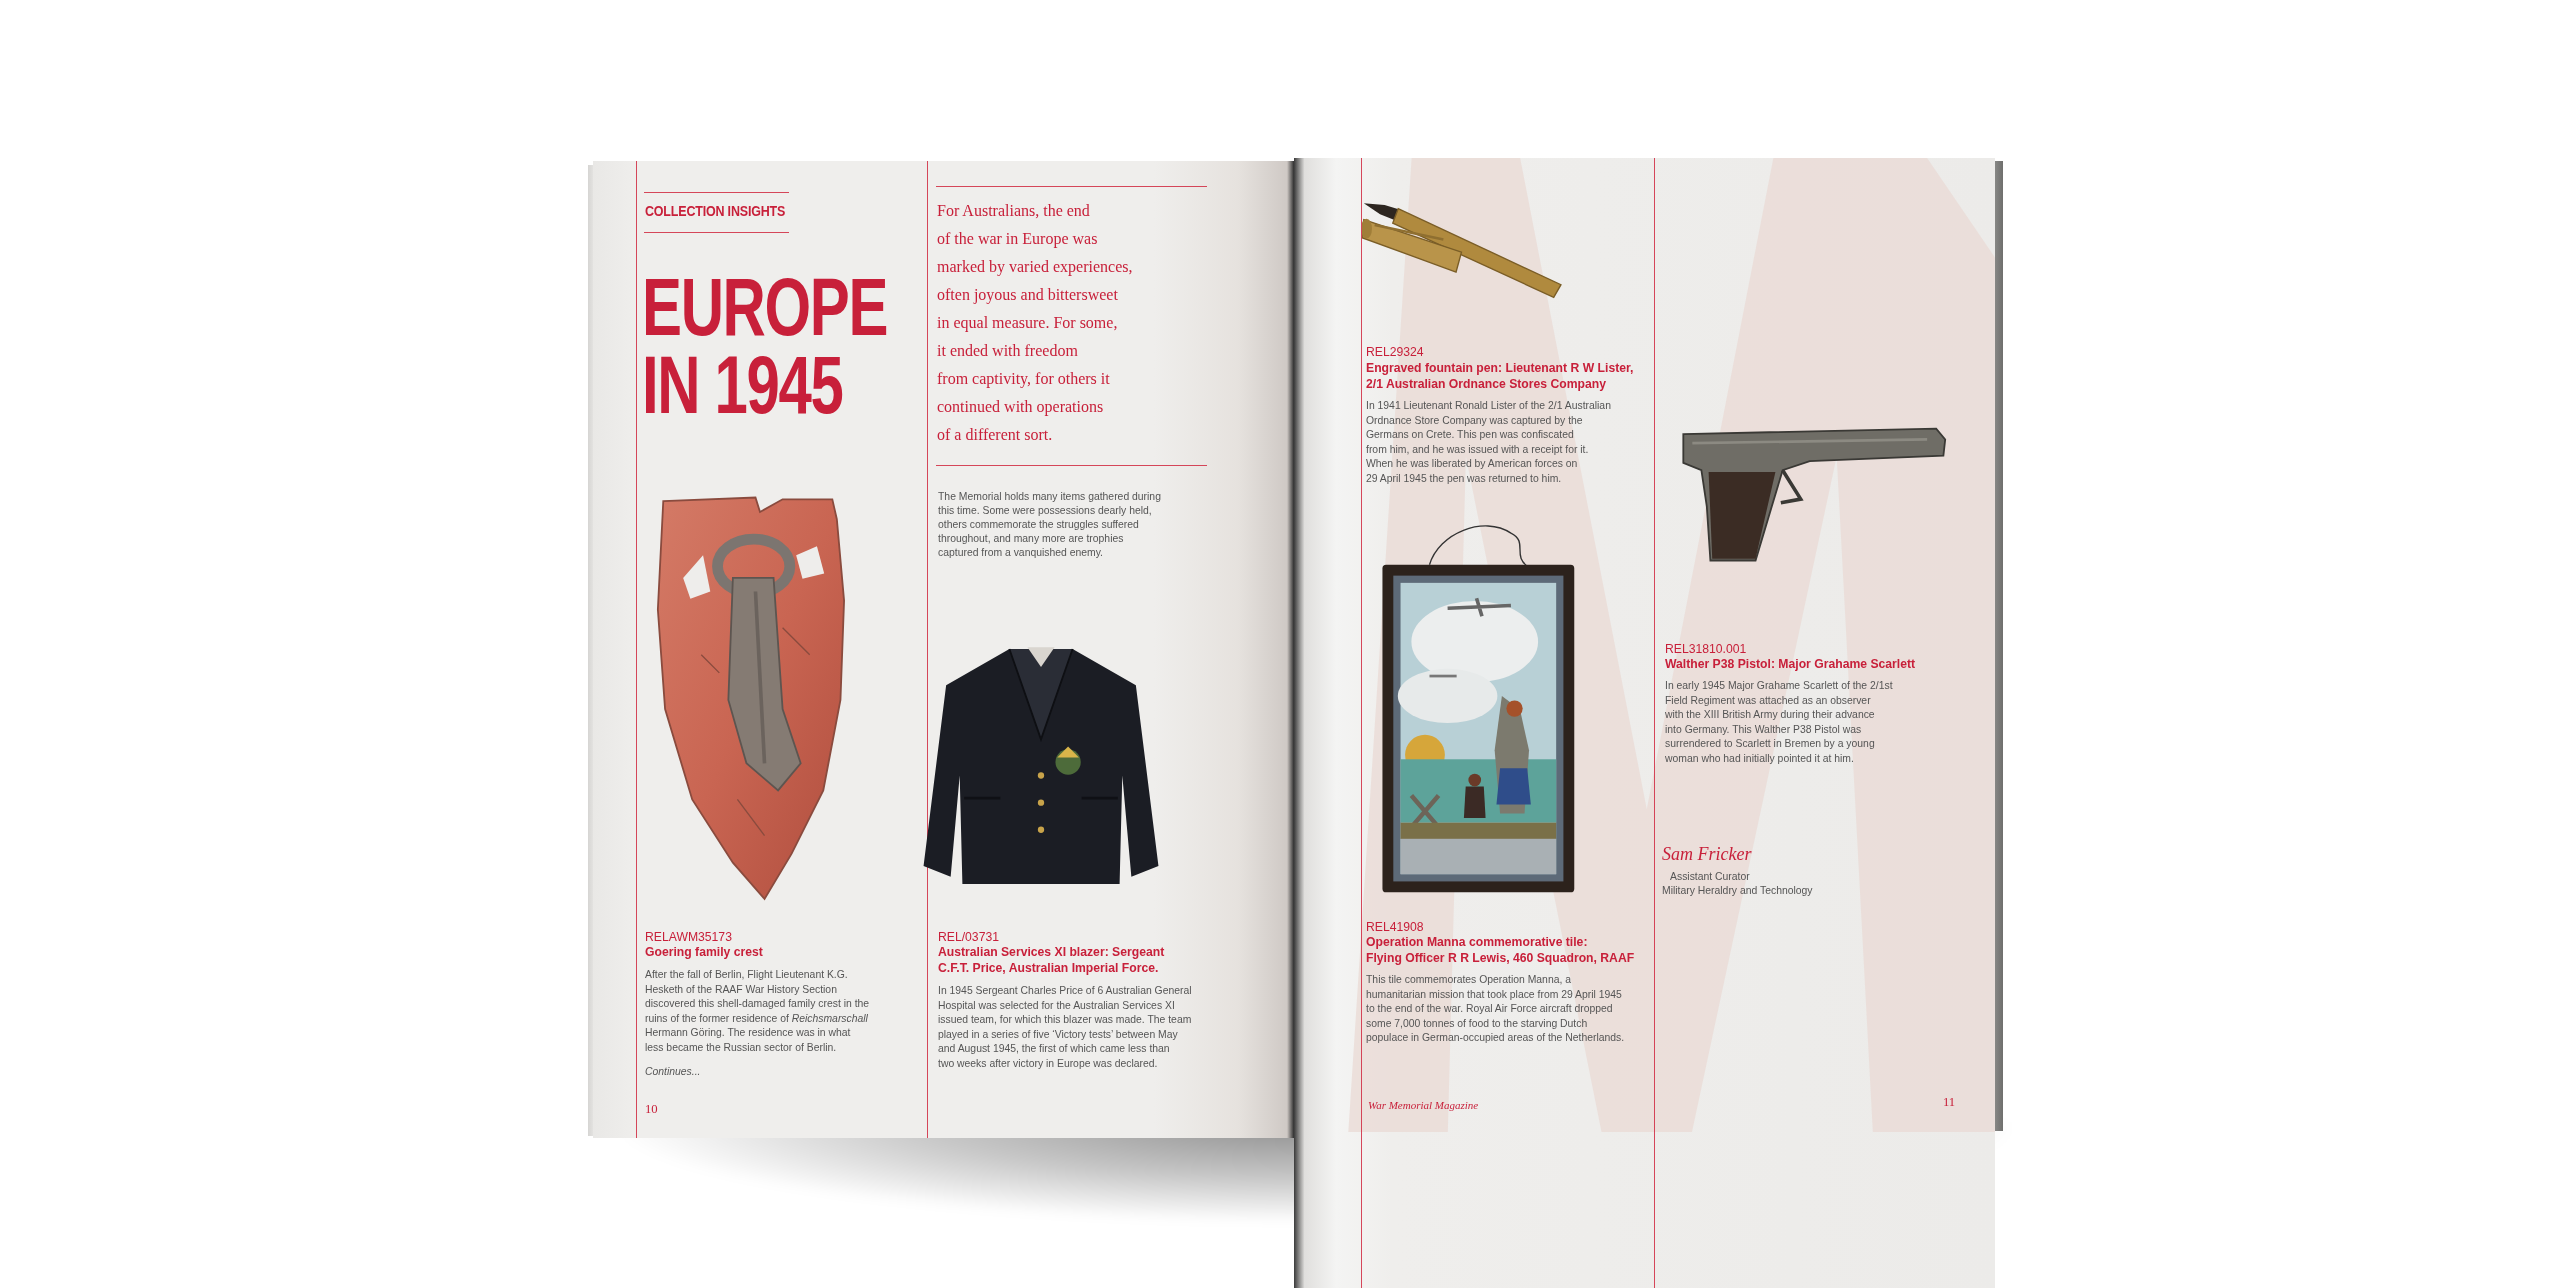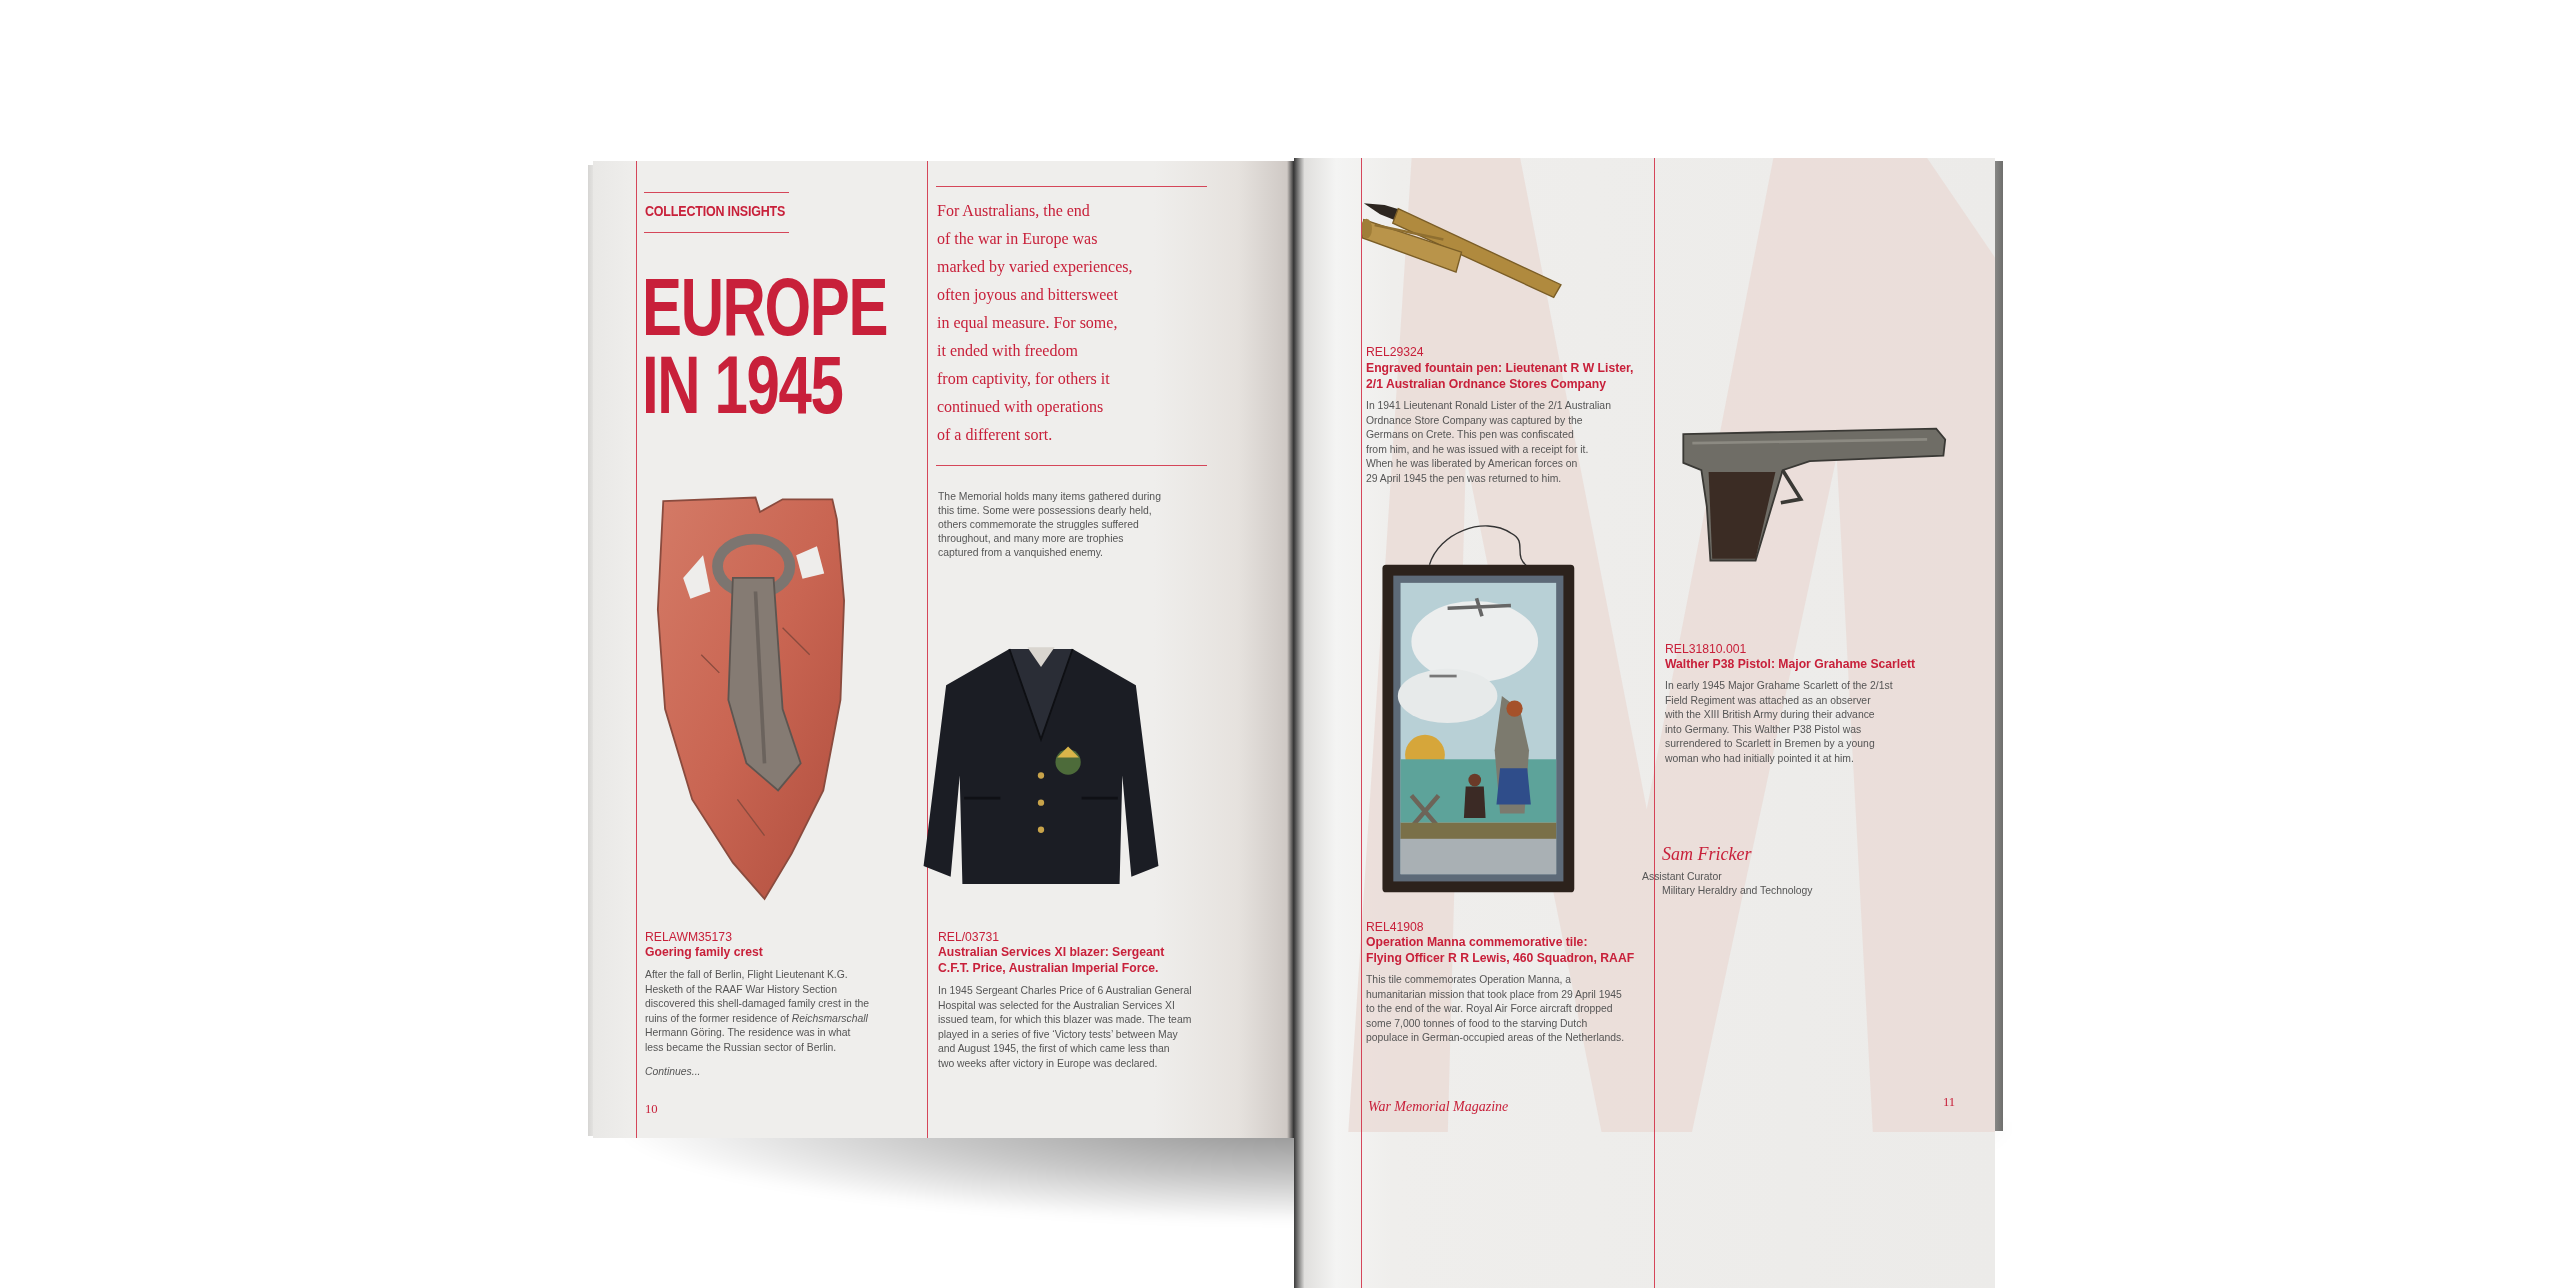--- a/index.html
+++ b/index.html
@@ -17,21 +17,21 @@
   .hline{position:absolute;height:1.4px;background:#d0283f;opacity:.85;}
   .kicker{position:absolute;font-family:"Liberation Sans",sans-serif;font-weight:bold;font-size:14.5px;letter-spacing:-0.2px;color:#c8203a;transform:scaleX(0.86);transform-origin:left;}
   .title{position:absolute;font-family:"Liberation Sans",sans-serif;font-weight:bold;color:#c8203a;font-size:81px;line-height:78px;letter-spacing:-1.8px;transform:scaleX(0.74);transform-origin:left top;}
   .standfirst{position:absolute;font-family:"Liberation Serif",serif;color:#c8203a;font-size:16px;line-height:28px;}
   .intro{position:absolute;font-size:10.4px;line-height:14px;color:#555;}
   .acc{position:absolute;font-size:12.2px;color:#c8203a;}
   .obj-title{position:absolute;font-size:12.2px;line-height:16px;font-weight:bold;color:#c8203a;}
   .body{position:absolute;font-size:10.4px;line-height:14.5px;color:#555;}
   .body i{font-style:italic;}
   .folio{position:absolute;font-family:"Liberation Serif",serif;font-size:12.7px;color:#c8203a;}
-  .mag{position:absolute;font-family:"Liberation Serif",serif;font-style:italic;font-size:14px;color:#c8203a;text-align:center;}
+  .mag{position:absolute;font-family:"Liberation Serif",serif;font-style:italic;font-size:11px;color:#c8203a;text-align:center;}
   .author{position:absolute;font-family:"Liberation Serif",serif;font-style:italic;font-size:18px;color:#c8203a;}
   .role{position:absolute;font-size:10.4px;line-height:14.5px;color:#555;}
   .watermark{position:absolute;left:0;top:0;width:701px;height:974px;}
   .img{position:absolute;}
 </style>
 </head>
 <body>
 
 <div class="shadow"></div>
 <div class="edge-left"></div>
@@ -205,19 +205,19 @@
   <div class="body" style="left:371px;top:521px;width:271px">
     <div>In early 1945 Major Grahame Scarlett of the 2/1st</div>
     <div>Field Regiment was attached as an observer</div>
     <div>with the XIII British Army during their advance</div>
     <div>into Germany. This Walther P38 Pistol was</div>
     <div>surrendered to Scarlett in Bremen by a young</div>
     <div>woman who had initially pointed it at him.</div>
   </div>
 
   <div class="author" style="left:368px;top:686px">Sam Fricker</div>
-  <div class="role" style="left:348px;top:712px">Assistant Curator</div>
+  <div class="role" style="left:376px;top:712px">Assistant Curator</div>
   <div class="role" style="left:368px;top:726px">Military Heraldry and Technology</div>
 
   <div class="mag" style="left:74px;top:941px">War Memorial Magazine</div>
   <div class="folio" style="left:649px;top:937px">11</div>
 </div>
 
 
 </body></html>

